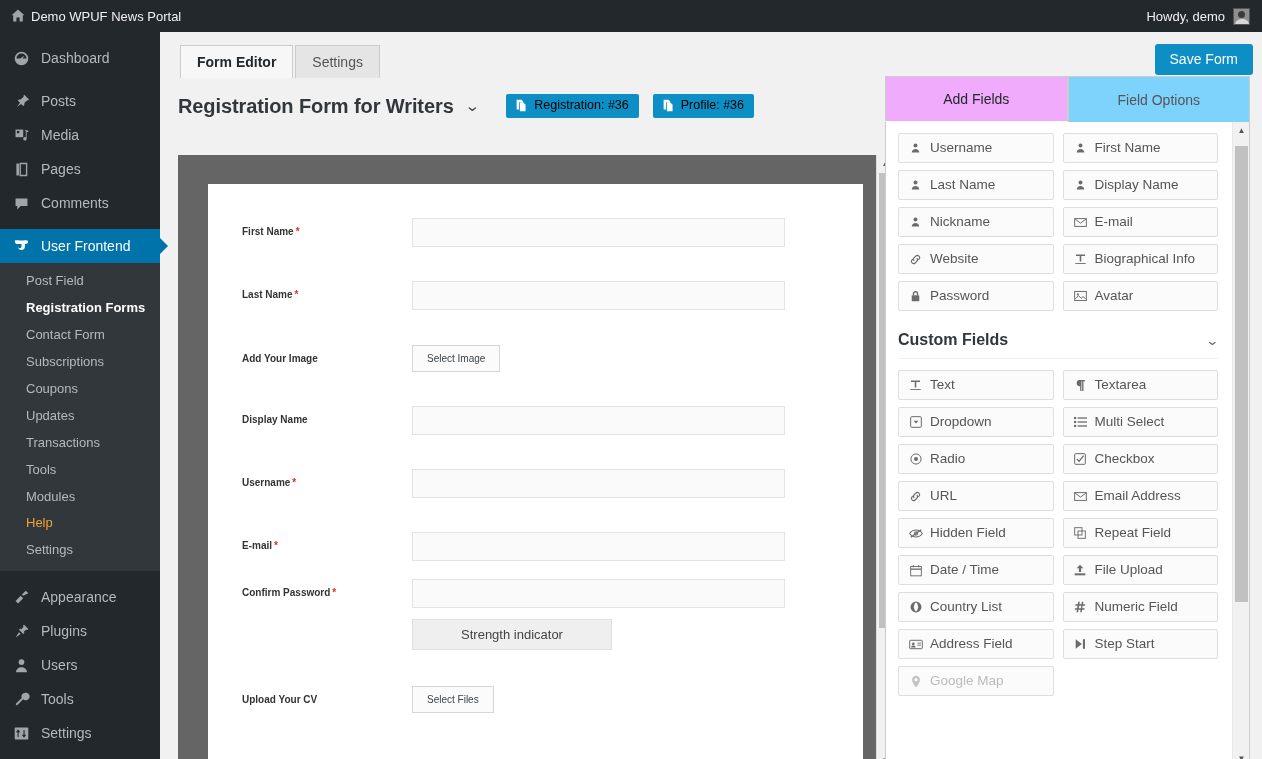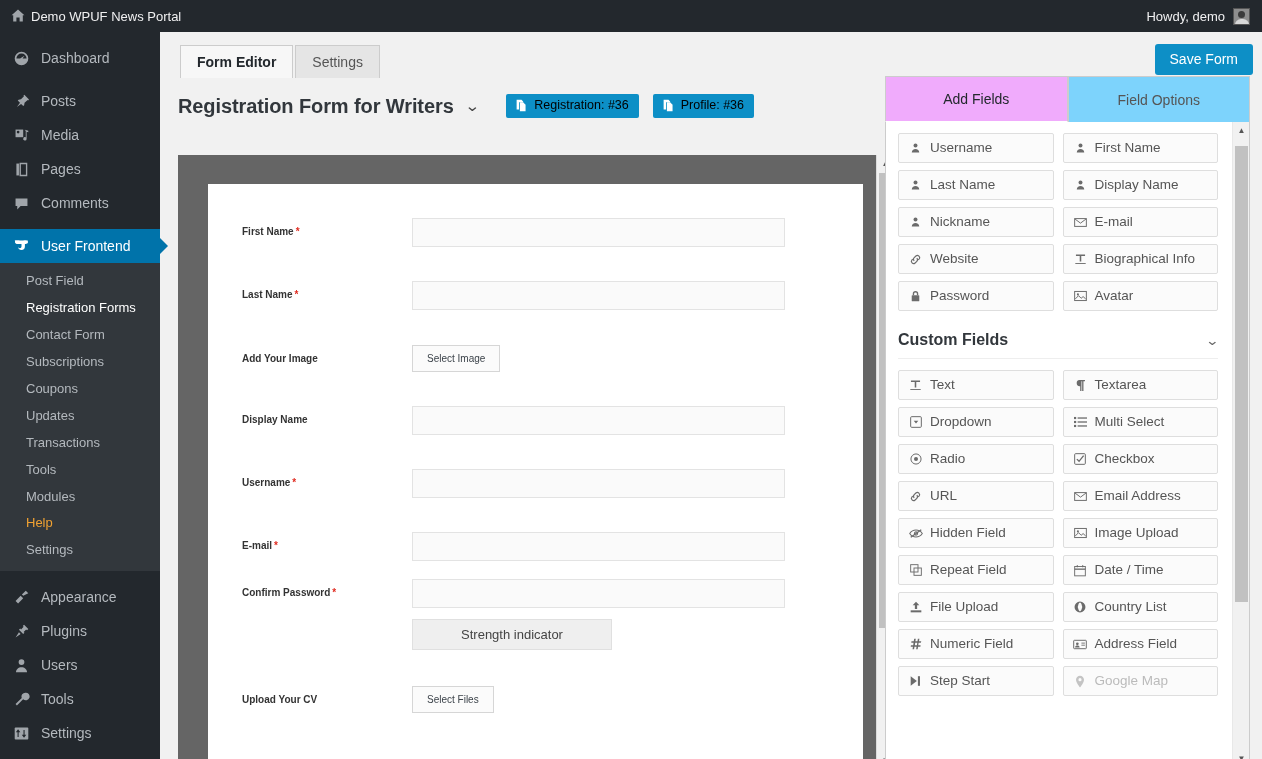--- a/index.html
+++ b/index.html
@@ -64,21 +64,21 @@
     content: ""; position: absolute; right: -8px; top: 50%;
     margin-top: -8px; width: 0; height: 0;
     border-top: 8px solid transparent; border-bottom: 8px solid transparent;
     border-left: 8px solid #0073aa;
   }
   .menu-top .micon { width: 20px; text-align: center; display: inline-flex; align-items: center; justify-content: center; }
   .submenu { background: #32373c; padding: 5px 0 7px 0; }
   .submenu-item {
     padding: 6px 0 6px 26px; font-size: 13px; color: #b4b9be; cursor: pointer; line-height: 1.15;
   }
-  .submenu-item.active { color: #fff; font-weight: normal; }
+  .submenu-item.active { color: #fff; font-weight: bold; }
   .submenu-item.help { color: #f0a132; }
   .menu-gap { height: 9px; }
 
   
   #main {
     position: absolute; top: 32px; left: 160px;
     width: 1102px; height: 727px;
     background: #f1f1f1;
   }
 
@@ -686,30 +686,20 @@
             <div class="fchip">
               <span class="ci">
                   <svg width="14" height="11" viewBox="0 0 20 14" fill="none" stroke="currentColor" stroke-width="1.5">
                     <path d="M1 7s3.4-5 9-5 9 5 9 5-3.4 5-9 5-9-5-9-5z"></path>
                     <circle cx="10" cy="7" r="2.3"></circle>
                     <path d="M2.5 12.5L17.5 1.5" stroke-width="1.7"></path>
                   </svg>
                 </span>
               <span>Hidden Field</span>
             </div>
-            <div class="fchip">
-              <span class="ci">
-                  <svg width="13" height="12" viewBox="0 0 20 17" fill="none" stroke="currentColor" stroke-width="1.5">
-                    <rect x="1" y="1.5" width="18" height="14"></rect>
-                    <circle cx="6" cy="6" r="1.6" fill="currentColor" stroke="none"></circle>
-                    <path d="M2 13l5-5 4 4 3-2.6 4 3.6"></path>
-                  </svg>
-                </span>
-              <span>Image Upload</span>
-            </div>
 
             <div class="fchip">
               <span class="ci">
                   <svg width="12" height="12" viewBox="0 0 18 18" fill="none" stroke="currentColor" stroke-width="1.4">
                     <rect x="1" y="1" width="11" height="11"></rect>
                     <rect x="6" y="6" width="11" height="11"></rect>
                   </svg>
                 </span>
               <span>Repeat Field</span>
             </div>

